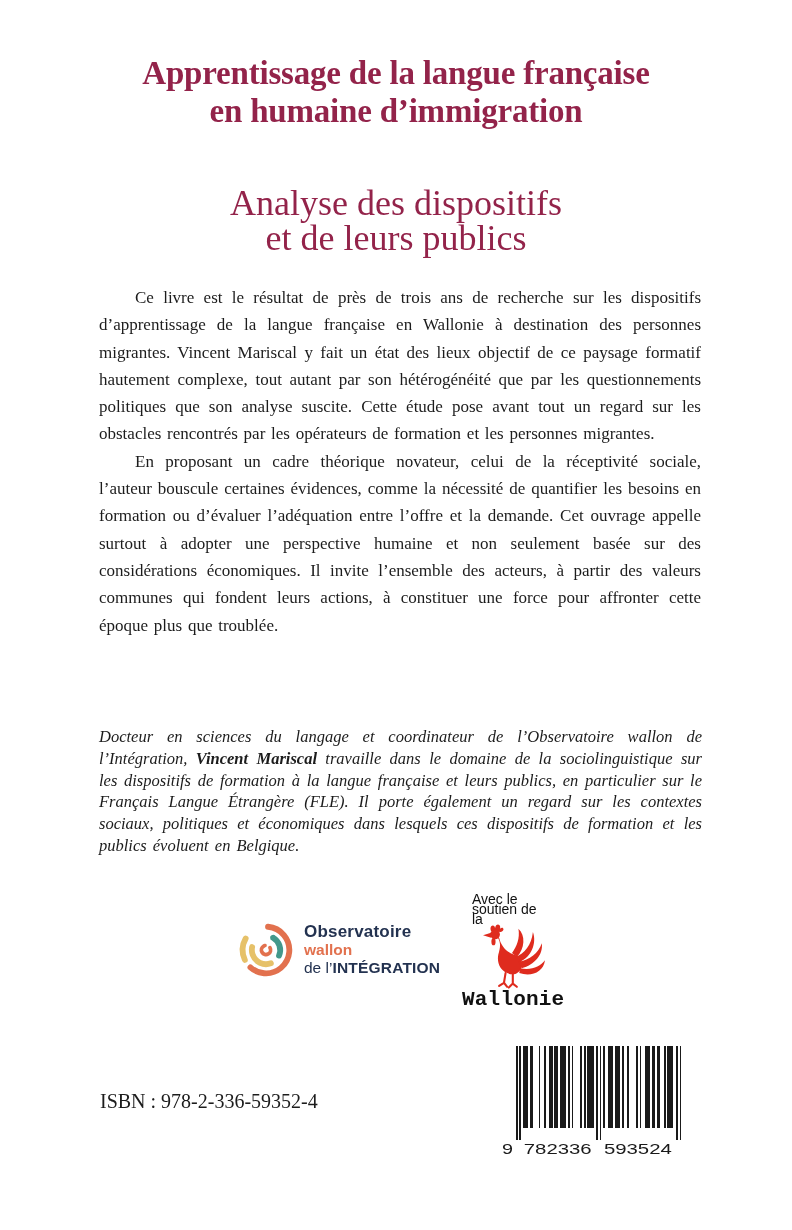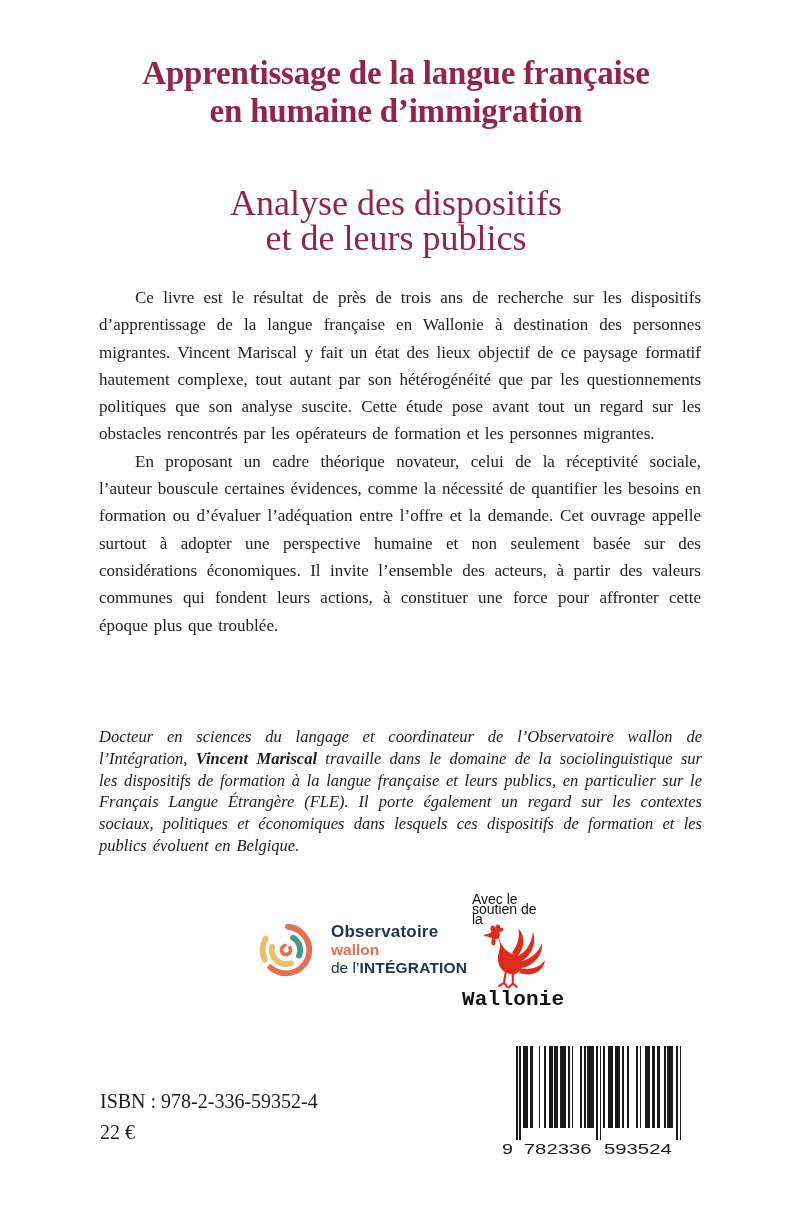--- a/index.html
+++ b/index.html
@@ -28,21 +28,21 @@
     text-indent:36px; word-spacing:1.5px;
   }
   
   .bio { position:absolute; top:726px; left:99px; width:603px; }
   .bio p {
     font-style:italic; font-size:16.5px; line-height:21.8px;
     text-align:justify; word-spacing:2px;
   }
   .bio b { font-weight:bold; }
   
-  .obs-logo { position:absolute; top:920px; left:256px; display:flex; align-items:center; gap:15px; }
+  .obs-logo { position:absolute; top:920px; left:236px; display:flex; align-items:center; gap:8px; }
   .obs-text { font-family:"Liberation Sans","DejaVu Sans",sans-serif; line-height:18px; }
   .obs-line1 { color:var(--c-navy,#233250); font-size:17px; font-weight:600; letter-spacing:0.2px; }
   .obs-line2 { color:var(--c-orange,#e2714e); font-size:15.5px; font-weight:600; }
   .obs-line3 { color:var(--c-navy,#233250); font-size:15.5px; }
   .obs-line3 .int { font-weight:700; letter-spacing:0.2px; }
   .wal-logo { position:absolute; top:894px; left:462px; width:100px; text-align:center;
     font-family:"Liberation Sans","DejaVu Sans",sans-serif; }
   .wal-support { font-size:14px; line-height:10px; color:#111; text-align:left; margin-left:10px; width:80px; }
   .wal-rooster { margin-top:2px; }
   .wal-name { font-size:21px; font-weight:bold; color:var(--c-black,#111); letter-spacing:0.2px; margin-top:-2px;font-family:Liberation Mono, monospace; }
@@ -110,21 +110,20 @@
         <path d="M38,61 L36,73 M36,73 L30,77 M36,73 L40,78"></path>
         <path d="M47,62 L47,74 M47,74 L42,79 M47,74 L52,78"></path>
       </g>
     </svg>
     <div class="wal-name">Wallonie</div>
   </div>
 
   <footer>
     <div class="isbn-block">
       <div>ISBN : 978-2-336-59352-4</div>
-      <div>22 €</div>
     </div>
 
     <div class="barcode" id="barcode-host">
         <svg width="186" height="112" viewBox="0 0 186 112" shape-rendering="crispEdges">
           <rect x="14.00" y="0" width="1.74" height="94" fill="#1a1a1a"></rect>
           <rect x="17.48" y="0" width="1.74" height="94" fill="#1a1a1a"></rect>
           <rect x="20.96" y="0" width="5.22" height="82" fill="#1a1a1a"></rect>
           <rect x="27.92" y="0" width="3.48" height="82" fill="#1a1a1a"></rect>
           <rect x="36.62" y="0" width="1.74" height="82" fill="#1a1a1a"></rect>
           <rect x="41.84" y="0" width="1.74" height="82" fill="#1a1a1a"></rect>

